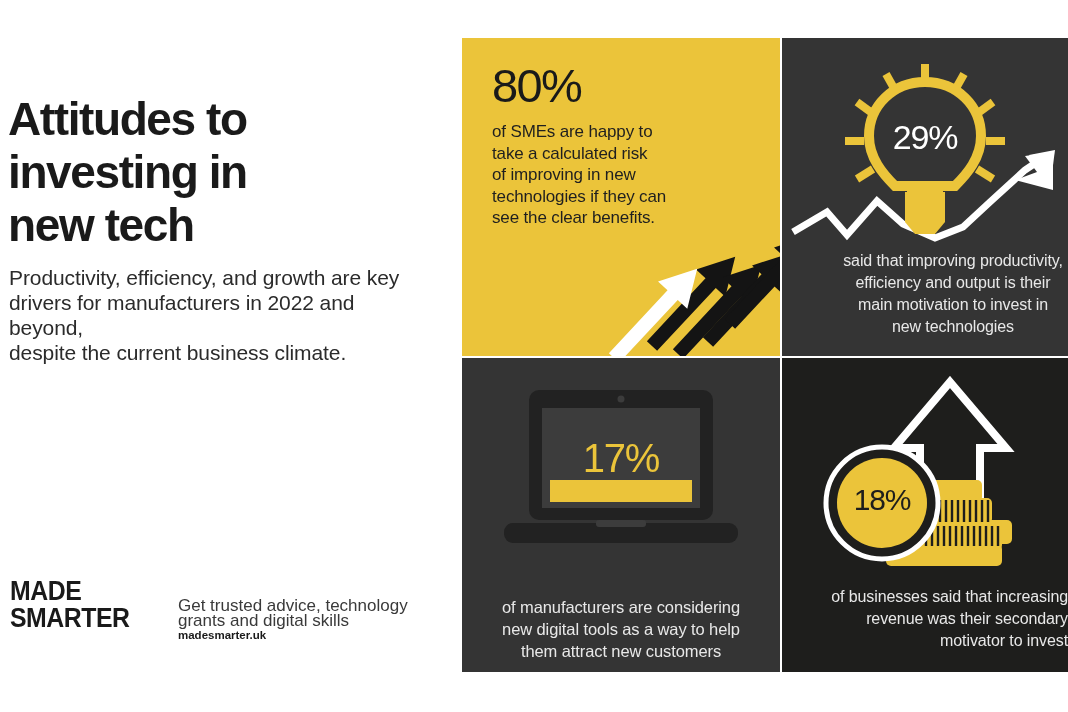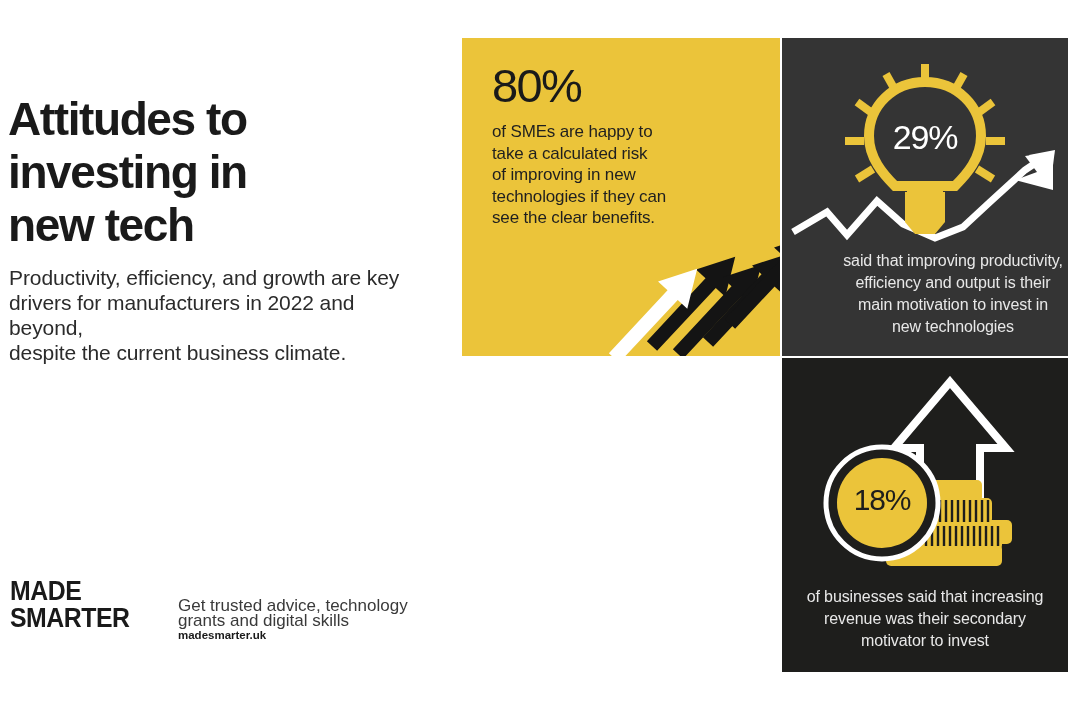--- a/index.html
+++ b/index.html
@@ -152,21 +152,21 @@
     width: 100%;
     text-align: center;
     font-size: 16px;
     line-height: 22px;
     color: #e8e8e8;
     letter-spacing: -0.1px;
     white-space: pre-line;
   }
   .cap-tr { top: 212px; margin-left: 28px; }
   .cap-bl { top: 238px; font-size: 16.5px; }
-  .cap-br { top: 228px; }
+  .cap-br { top: 228px; text-align: right; }
 
   .icon-wrap {
     position: absolute;
     left: 0;
     width: 100%;
     display: flex;
     justify-content: center;
   }
   .icon-tr { top: 14px; }
   .icon-bl { top: 22px; }
@@ -276,20 +276,43 @@
       </div>
 
       <div class="pct-overlay" style="left:0; width:100%; text-align:center; top:82px; font-size:34px; line-height:34px; color:#ffffff;">29%</div>
 
       <div class="caption cap-tr">said that improving productivity,
 efficiency and output is their
 main motivation to invest in
 new technologies</div>
     </div>
 
+    <div class="quad q-bl">
+      <div class="icon-wrap icon-bl">
+        <svg width="250" height="190" viewBox="0 0 250 190">
+
+          <rect x="33" y="10" width="184" height="130" rx="10" fill="#222222"></rect>
+
+          <rect x="46" y="28" width="158" height="100" fill="#3c3c3c"></rect>
+
+          <circle cx="125" cy="19" r="3.5" fill="#3c3c3c"></circle>
+
+          <rect x="54" y="100" width="142" height="22" fill="#ebc43a"></rect>
+
+          <rect x="8" y="143" width="234" height="20" rx="9" fill="#222222"></rect>
+          <rect x="100" y="140" width="50" height="7" rx="3" fill="#3c3c3c"></rect>
+        </svg>
+      </div>
+
+      <div class="pct-overlay" style="left:0; width:100%; text-align:center; top:80px; font-size:40px; line-height:40px; color:#ebc43a;">17%</div>
+
+      <div class="caption cap-bl">of manufacturers are considering
+new digital tools as a way to help
+them attract new customers</div>
+    </div>
 
     <div class="quad q-br">
       <div class="icon-wrap icon-br">
         <svg width="250" height="200" viewBox="0 0 250 200">
 
           <polygon points="150,6 206,72 180,72 180,160 120,160 120,72 94,72" fill="#1e1e1c" stroke="#ffffff" stroke-width="8" stroke-linejoin="miter"></polygon>
 
           <g fill="#ebc43a">
             <rect x="108" y="104" width="74" height="22" rx="5"></rect>
             <rect x="100" y="122" width="92" height="26" rx="5"></rect>

